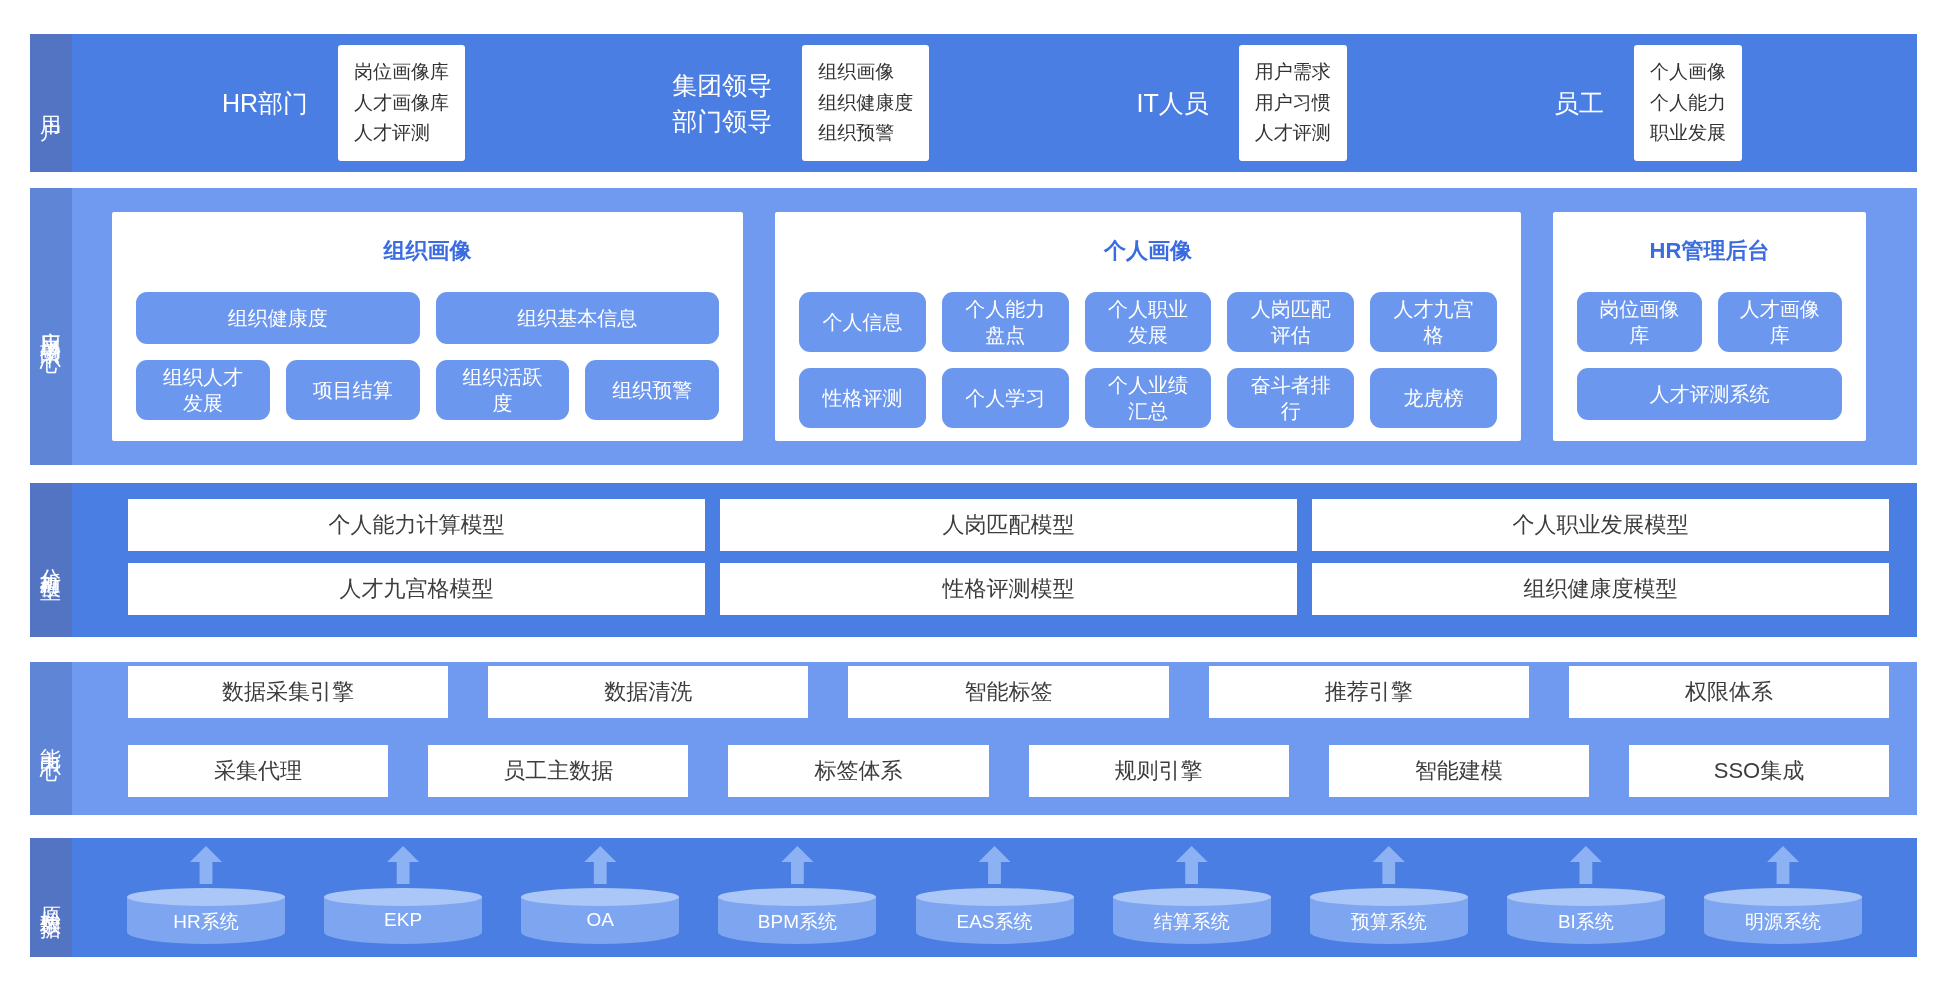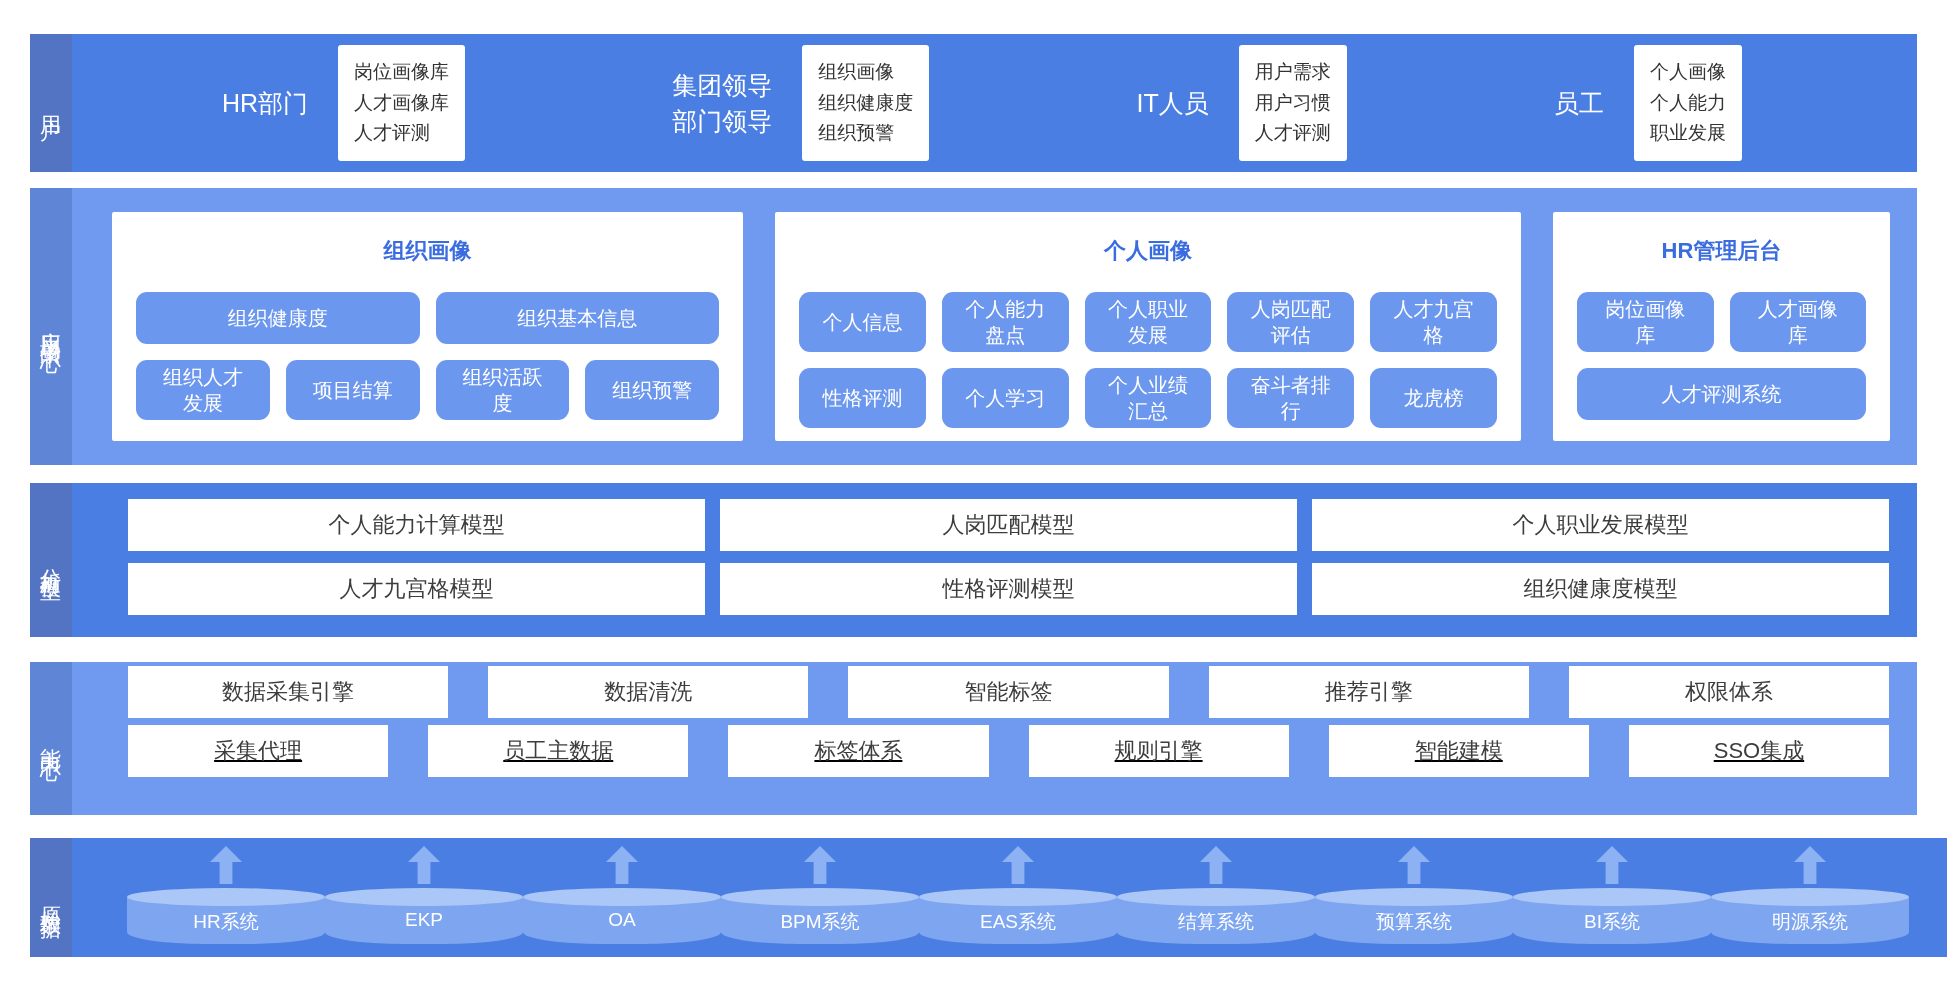--- a/index.html
+++ b/index.html
@@ -32,47 +32,47 @@
   .role{color:#fff;font-size:25px;line-height:1.45;text-align:center;}
   .card{background:#fff;border-radius:3px;padding:12px 16px;color:#333;
         font-size:19px;line-height:1.6;text-align:left;}
 
   
   .band-apps .body{display:flex;gap:32px;padding:24px 27px 24px 40px;}
   .panel{background:#fff;border-radius:2px;box-sizing:border-box;
          padding:14px 24px 20px 24px;display:flex;flex-direction:column;}
   .panel-0{width:631px;}
   .panel-1{width:746px;}
-  .panel-2{width:337px;}
+  .panel-2{width:313px;}
   .panel-title{color:#3a6ce0;font-size:22px;font-weight:bold;text-align:center;
                margin:10px 0 26px 0;}
   .chip-row{display:flex;gap:16px;}
   .chip-row + .chip-row{margin-top:16px;}
   .chip{flex:1;min-height:52px;background:#6c97ee;border-radius:11px;color:#fff;
         font-size:20px;line-height:1.3;display:flex;align-items:center;justify-content:center;
         text-align:center;padding:4px 20px;box-sizing:border-box;}
 
   
   .band-models .body{padding:16px 28px 20px 56px;}
   .band-cap .body{padding:4px 28px 18px 56px;}
   .box-row{display:flex;}
   .band-models .box-row{gap:15px;}
   .band-models .box-row + .box-row{margin-top:12px;}
   .band-cap .box-row{gap:40px;}
-  .band-cap .box-row + .box-row{margin-top:7px;text-decoration:underline;}
+  .band-cap .box-row + .box-row{margin-top:27px;}
   .box{flex:1;height:52px;background:#fff;display:flex;align-items:center;justify-content:center;
        color:#3d3d3d;font-size:22px;}
 
   
   .band-raw .body{display:flex;align-items:flex-end;justify-content:space-between;
                   padding:10px 55px 13px 55px;}
   .source{display:flex;flex-direction:column;align-items:center;}
   .arrow{width:32px;height:38px;background:#8db2f4;margin-bottom:4px;
          clip-path:polygon(50% 0,100% 42%,70% 42%,70% 100%,30% 100%,30% 42%,0 42%);}
-  .cyl{position:relative;width:158px;height:56px;padding-left:40px;}
+  .cyl{position:relative;width:158px;height:56px;}
   .cyl-body{position:absolute;left:0;right:0;top:9px;bottom:0;background:#7da5f0;
             border-radius:0 0 79px 79px / 0 0 12px 12px;}
   .cyl-top{position:absolute;left:0;right:0;top:0;height:18px;background:#abc7f7;
            border-radius:50%;}
   .cyl-label{position:absolute;left:0;right:0;top:21px;text-align:center;color:#fff;
              font-size:19px;}
 </style>
 </head>
 <body>
 

